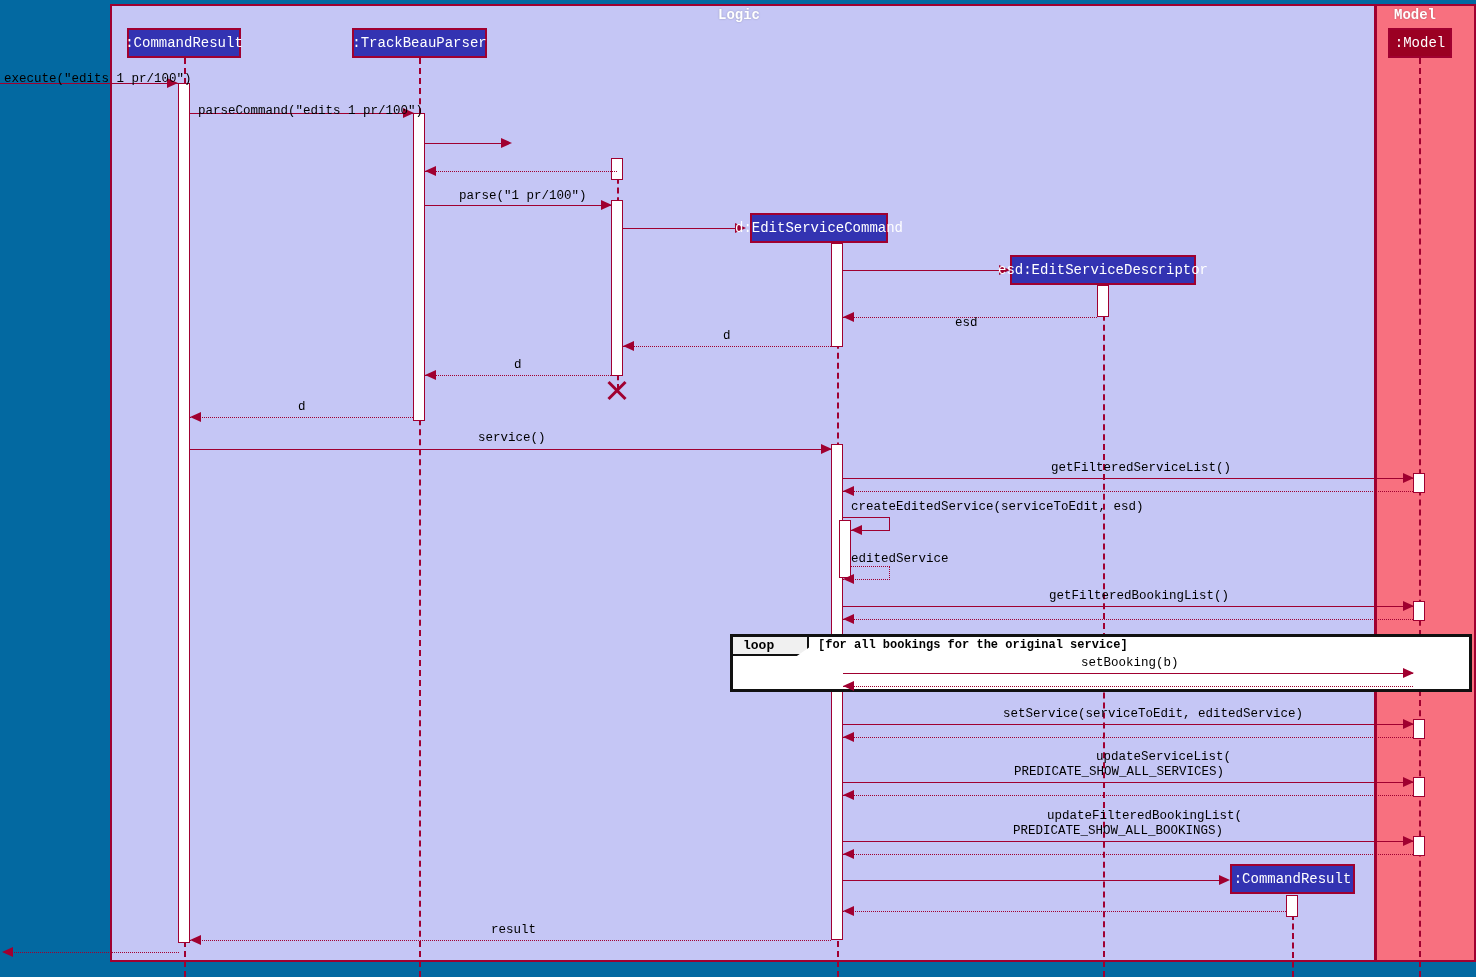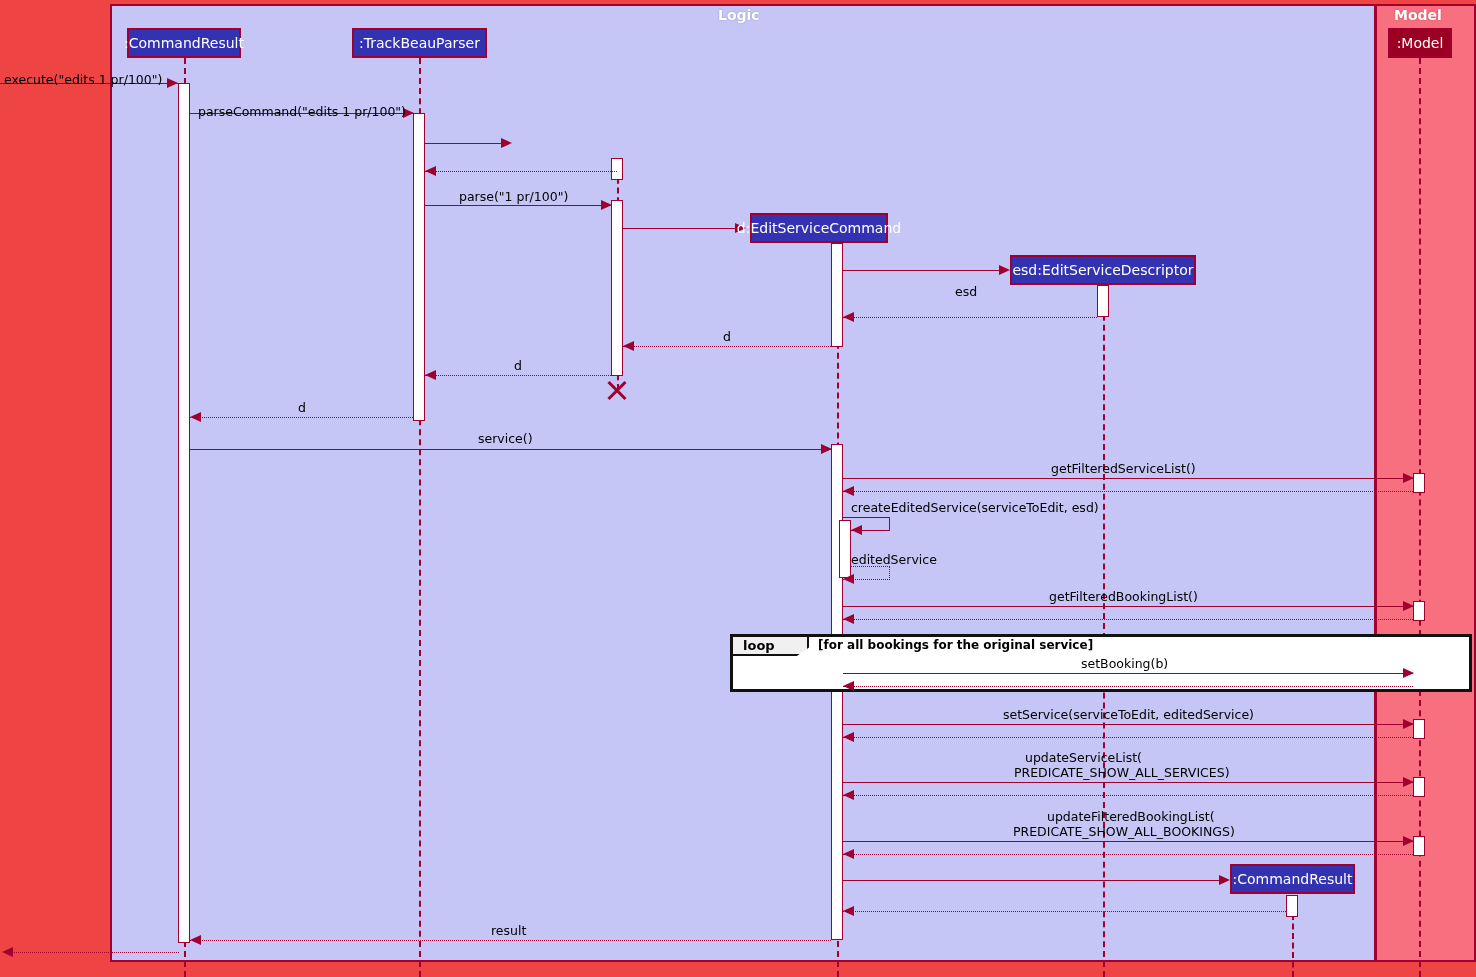--- a/index.html
+++ b/index.html
@@ -1,17 +1,17 @@
 <!DOCTYPE html>
 <html><head>
 <meta charset="utf-8">
 <style>
   html,body{margin:0;padding:0;background:#ffffff;}
   body{font-family:"DejaVu Sans","Liberation Sans",sans-serif;}
-  #stage{position:relative;width:1476px;height:977px;background:#ef4444;overflow:hidden;}
+  #stage{position:relative;width:1476px;height:977px;background:#0369a1;overflow:hidden;font-family:Liberation Mono, monospace;}
 
   
   .frame{position:absolute;box-sizing:border-box;}
   .frame-logic{border:2px solid #a00030;background:#c5c6f5;}
   .frame-model{border:2px solid #a00030;background:#f8707f;}
   .frame-title{position:absolute;color:#ffffff;font-weight:bold;font-size:14px;
                text-shadow:0 0 2px rgba(0,0,0,.25);white-space:nowrap;}
 
   
   .lifeline{position:absolute;width:0;border-left:2px dashed #a00030;}
@@ -103,21 +103,21 @@
   <div class="lbl" style="left:459px;top:189px;">parse("1 pr/100")</div>
 
   <div class="msg" style="left:623px;top:228px;width:114px;"></div>
   <div class="arrow r" style="left:735px;top:223px;"></div>
 
   <div class="msg" style="left:843px;top:270px;width:158px;"></div>
   <div class="arrow r" style="left:999px;top:265px;"></div>
 
   <div class="msg ret" style="left:843px;top:317px;width:254px;"></div>
   <div class="arrow l" style="left:843px;top:312px;"></div>
-  <div class="lbl" style="left:955px;top:284px;">esd</div>
+  <div class="lbl" style="left:955px;top:316px;">esd</div>
 
   <div class="msg ret" style="left:623px;top:346px;width:208px;"></div>
   <div class="arrow l" style="left:623px;top:341px;"></div>
   <div class="lbl" style="left:723px;top:329px;">d</div>
 
   <div class="msg ret" style="left:425px;top:375px;width:186px;"></div>
   <div class="arrow l" style="left:425px;top:370px;"></div>
   <div class="lbl" style="left:514px;top:358px;">d</div>
 
   <div class="destroy" style="left:605px;top:378px;">
@@ -174,21 +174,21 @@
 
   <div class="msg" style="left:843px;top:724px;width:570px;"></div>
   <div class="arrow r" style="left:1403px;top:719px;"></div>
   <div class="lbl" style="left:1003px;top:707px;">setService(serviceToEdit, editedService)</div>
 
   <div class="msg ret" style="left:843px;top:737px;width:570px;"></div>
   <div class="arrow l" style="left:843px;top:732px;"></div>
 
   <div class="msg" style="left:843px;top:782px;width:570px;"></div>
   <div class="arrow r" style="left:1403px;top:777px;"></div>
-  <div class="lbl" style="left:1025px;top:750px;">updateServiceList(</div>
+  <div class="lbl" style="left:1096px;top:750px;">updateServiceList(</div>
   <div class="lbl" style="left:1014px;top:765px;">PREDICATE_SHOW_ALL_SERVICES)</div>
 
   <div class="msg ret" style="left:843px;top:795px;width:570px;"></div>
   <div class="arrow l" style="left:843px;top:790px;"></div>
 
   <div class="msg" style="left:843px;top:841px;width:570px;"></div>
   <div class="arrow r" style="left:1403px;top:836px;"></div>
   <div class="lbl" style="left:1047px;top:809px;">updateFilteredBookingList(</div>
   <div class="lbl" style="left:1013px;top:824px;">PREDICATE_SHOW_ALL_BOOKINGS)</div>
 

